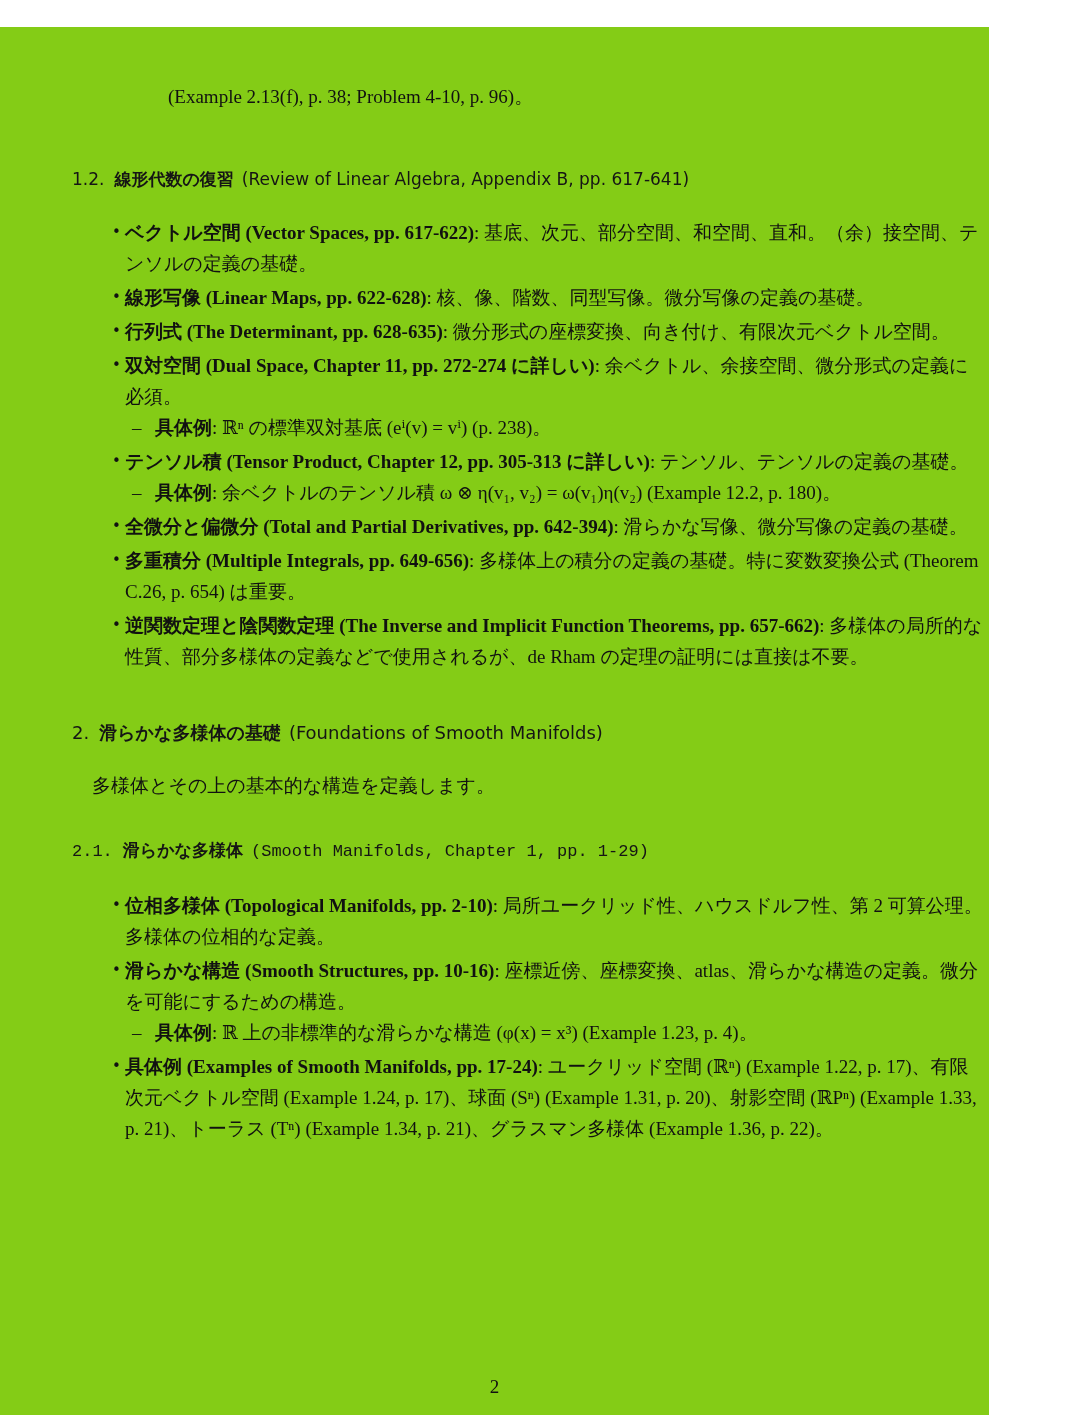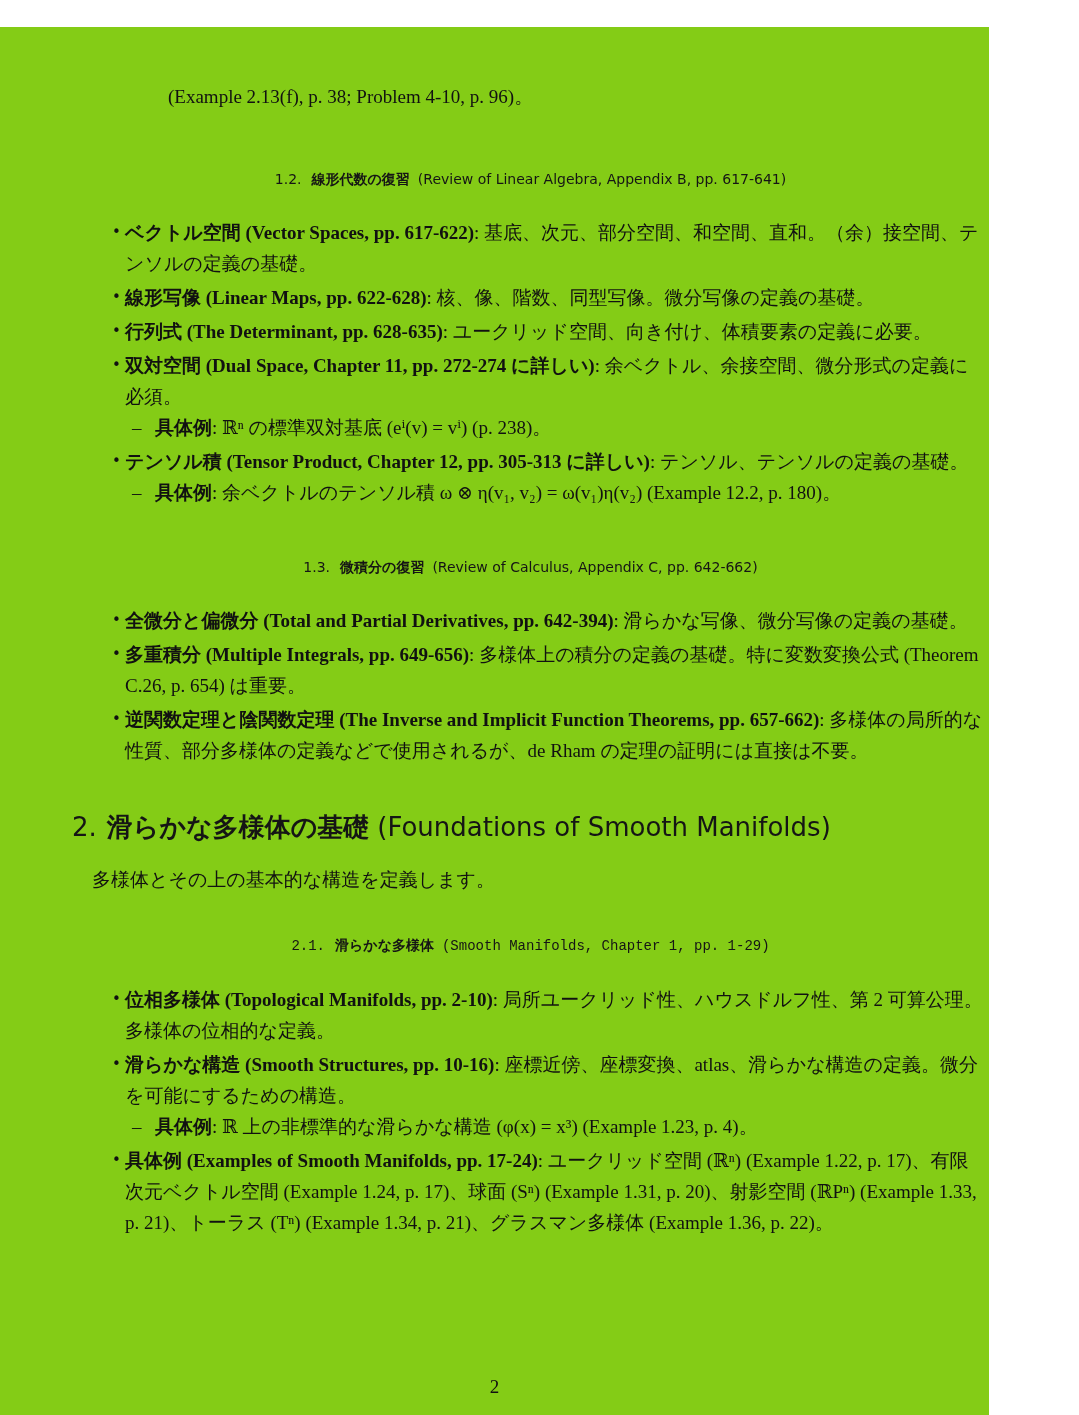--- a/index.html
+++ b/index.html
@@ -26,28 +26,27 @@
   }
   .sec-head {
     font-family: "DejaVu Sans", "Liberation Sans", sans-serif;
     font-weight: 400;
     margin: 0 0 0 72px;
     color: #151515;
   }
   .sec-head .num { margin-right: 10px; }
   .sec-head .ja  { font-weight: 700; margin-right: 8px; }
   .sec-head.sub-sec {
-    font-size: 14px;
+    font-size: 17px;
     line-height: 30px;
     margin-top: 52px;
     margin-bottom: 23px;
-    text-align: center;
   }
   .sec-head.big-sec {
-    font-size: 26px;
+    font-size: 18px;
     line-height: 38px;
     margin-top: 42px;
     margin-bottom: 18px;
   }
   #sec-1-3 { margin-top: 44px; }
   #sec-2-1 { margin-top: 36px; font-family: Liberation Mono, monospace; }
   .intro {
     margin: 0 0 0 92px;
     width: 893px;
   }
@@ -106,43 +105,40 @@
   </h2>
 
   <ul class="items">
     <li>
       <span class="marker">•</span><span class="term">ベクトル空間 (Vector Spaces, pp. 617-622)</span><span>: 基底、次元、部分空間、和空間、直和。（余）接空間、テンソルの定義の基礎。</span>
     </li>
     <li>
       <span class="marker">•</span><span class="term">線形写像 (Linear Maps, pp. 622-628)</span><span>: 核、像、階数、同型写像。微分写像の定義の基礎。</span>
     </li>
     <li>
-      <span class="marker">•</span><span class="term">行列式 (The Determinant, pp. 628-635)</span><span>: ユークリッド空間、向き付け、体積要素の定義に必要。</span>
+      <span class="marker">•</span><span class="term">行列式 (The Determinant, pp. 628-635)</span><span>: 微分形式の座標変換、向き付け、有限次元ベクトル空間。</span>
     </li>
     <li>
       <span class="marker">•</span><span class="term">双対空間 (Dual Space, Chapter 11, pp. 272-274 に詳しい)</span><span>: 余ベクトル、余接空間、微分形式の定義に必須。</span>
       <ul class="sublist">
         <li>
           <span class="marker">–</span><span class="sublabel">具体例</span><span>: ℝⁿ の標準双対基底 (eⁱ(v) = vⁱ) (p. 238)。</span>
         </li>
       </ul>
     </li>
     <li>
       <span class="marker">•</span><span class="term">テンソル積 (Tensor Product, Chapter 12, pp. 305-313 に詳しい)</span><span>: テンソル、テンソルの定義の基礎。</span>
       <ul class="sublist">
         <li>
           <span class="marker">–</span><span class="sublabel">具体例</span><span>: 余ベクトルのテンソル積 ω ⊗ η(v₁, v₂) = ω(v₁)η(v₂) (Example 12.2, p. 180)。</span>
         </li>
       </ul>
     </li>
   </ul>
 
-  <h2 class="sec-head sub-sec" id="sec-1-3">
-    <span class="num">1.3.</span><span class="ja">微積分の復習</span><span class="en">(Review of Calculus, Appendix C, pp. 642-662)</span>
-  </h2>
 
   <ul class="items">
     <li>
       <span class="marker">•</span><span class="term">全微分と偏微分 (Total and Partial Derivatives, pp. 642-394)</span><span>: 滑らかな写像、微分写像の定義の基礎。</span>
     </li>
     <li>
       <span class="marker">•</span><span class="term">多重積分 (Multiple Integrals, pp. 649-656)</span><span>: 多様体上の積分の定義の基礎。特に変数変換公式 (Theorem C.26, p. 654) は重要。</span>
     </li>
     <li>
       <span class="marker">•</span><span class="term">逆関数定理と陰関数定理 (The Inverse and Implicit Function Theorems, pp. 657-662)</span><span>: 多様体の局所的な性質、部分多様体の定義などで使用されるが、de Rham の定理の証明には直接は不要。</span>

